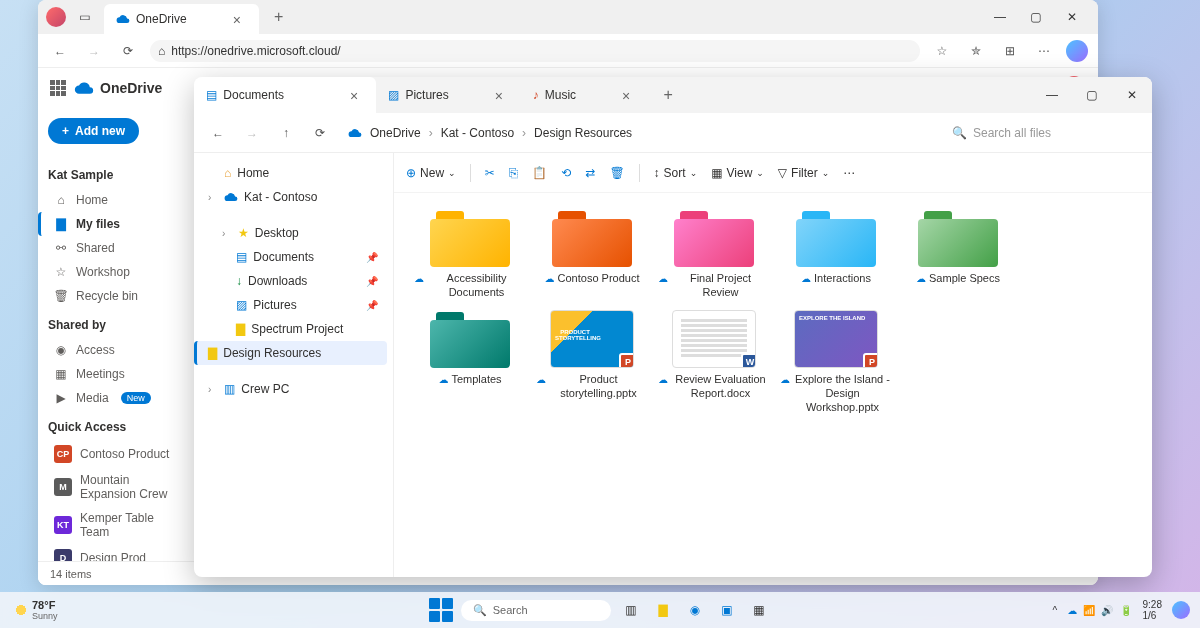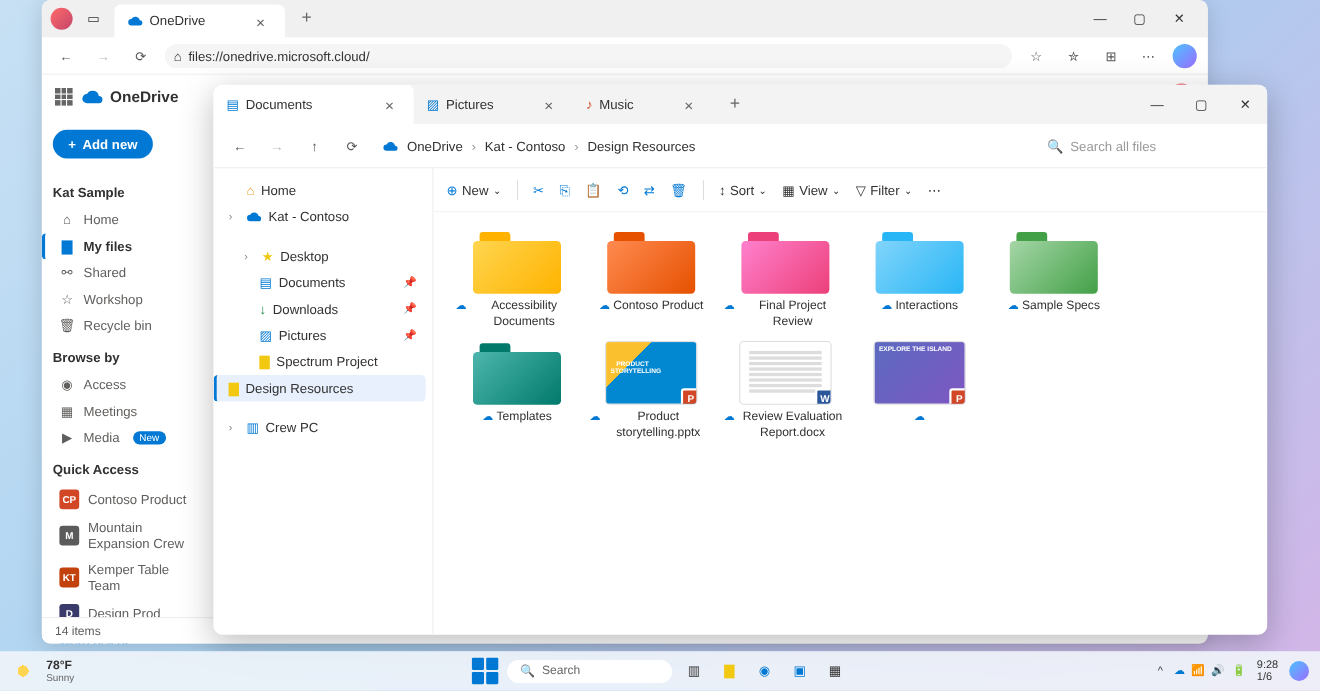--- a/index.html
+++ b/index.html
@@ -99,21 +99,21 @@
   .thumb-3 { background: linear-gradient(135deg, #5c6bc0, #7e57c2); }
   .thumb-3::after { content: "EXPLORE THE ISLAND"; position: absolute; left: 4px; top: 4px; font-size: 6px; color: #fff; font-weight: 700; }
   .file-badge { position: absolute; bottom: -4px; right: -4px; width: 18px; height: 18px; border-radius: 3px; display: flex; align-items: center; justify-content: center; font-size: 9px; font-weight: 700; color: #fff; border: 2px solid #fff; }
   .badge-p { background: #d24726; }
   .badge-w { background: #2b579a; }
   .item-label { font-size: 11px; color: #323130; display: flex; align-items: flex-start; gap: 3px; line-height: 1.3; }
   .cloud-sm { color: #0078d4; font-size: 10px; flex-shrink: 0; margin-top: 1px; }
   
   
   .taskbar { position: absolute; bottom: 0; left: 0; width: 1200px; height: 36px; background: rgba(240,244,250,0.9); backdrop-filter: blur(10px); display: flex; align-items: center; }
-  .weather { display: flex; align-items: center; gap: 12px; padding: 0 12px; font-size: 11px; }
+  .weather { display: flex; align-items: center; gap: 2px; padding: 0 12px; font-size: 11px; }
   .sun-ic { width: 18px; height: 18px; background: radial-gradient(circle, #ffd54f 40%, transparent 40%); border-radius: 50%; }
   .tb-center { position: absolute; left: 50%; transform: translateX(-50%); display: flex; align-items: center; gap: 8px; }
   .start-btn { width: 24px; height: 24px; display: grid; grid-template-columns: 1fr 1fr; gap: 2px; }
   .start-btn span { background: #0078d4; border-radius: 1px; }
   .tb-search { display: flex; align-items: center; gap: 6px; background: #fff; border-radius: 16px; padding: 4px 12px; font-size: 11px; color: #666; width: 150px; }
   .tb-icon-btn { width: 24px; height: 24px; display: flex; align-items: center; justify-content: center; border-radius: 4px; }
   .tb-right { position: absolute; right: 10px; display: flex; align-items: center; gap: 10px; font-size: 10px; color: #333; }
   .systray { display: flex; gap: 6px; align-items: center; }
   
   svg { display: block; }
@@ -139,21 +139,21 @@
       <div class="win-btn">✕</div>
     </div>
   </div>
 
   <div class="addr-bar">
     <div class="addr-btn">←</div>
     <div class="addr-btn" style="opacity:.4">→</div>
     <div class="addr-btn">⟳</div>
     <div class="addr-input">
       <span>⌂</span>
-      <span>files://onedrive.microsoft.cloud/</span>
+      <span>https://onedrive.microsoft.cloud/</span>
     </div>
     <div class="addr-right">
       <div class="addr-btn">☆</div>
       <div class="addr-btn">✮</div>
       <div class="addr-btn">⊞</div>
       <div class="addr-btn">⋯</div>
       <div class="copilot-ic"></div>
     </div>
   </div>
 
@@ -199,21 +199,21 @@
         </div>
       <div class="sb-item">
           <span class="sb-icon">☆</span>
           <span>Workshop</span>
         </div>
       <div class="sb-item">
           <span class="sb-icon">🗑</span>
           <span>Recycle bin</span>
         </div>
       
-      <div class="sb-section-title">Browse by</div>
+      <div class="sb-section-title">Shared by</div>
       <div class="sb-item">
           <span class="sb-icon">◉</span>
           <span>Access</span>
         </div>
       <div class="sb-item">
           <span class="sb-icon">▦</span>
           <span>Meetings</span>
         </div>
       <div class="sb-item">
           <span class="sb-icon">▶</span>
@@ -225,21 +225,21 @@
       <div id="qa-list">
           <div class="sb-item">
             <span class="qa-icon" style="background:#d24726">CP</span>
             <span>Contoso Product</span>
           </div>
           <div class="sb-item">
             <span class="qa-icon" style="background:#5b5b5b">M</span>
             <span>Mountain Expansion Crew</span>
           </div>
           <div class="sb-item">
-            <span class="qa-icon" style="background:#c2410c">KT</span>
+            <span class="qa-icon" style="background:#6d28d9">KT</span>
             <span>Kemper Table Team</span>
           </div>
           <div class="sb-item">
             <span class="qa-icon" style="background:#3b3b6b">D</span>
             <span>Design Prod</span>
           </div>
         </div>
       <div class="more-link">More places...</div>
     </div>
   </div>
@@ -459,20 +459,21 @@
               <span class="cloud-sm">☁</span>
               <span>Review Evaluation Report.docx</span>
             </div>
           </div>
           <div class="item">
             <div class="file-thumb thumb-3">
               <div class="file-badge badge-p">P</div>
             </div>
             <div class="item-label">
               <span class="cloud-sm">☁</span>
+              <span>Explore the Island - Design Workshop.pptx</span>
             </div>
           </div>
         </div>
     </div>
   </div>
 </div>
 
 <div class="taskbar">
   <div class="weather">
     <div class="sun-ic"></div>

